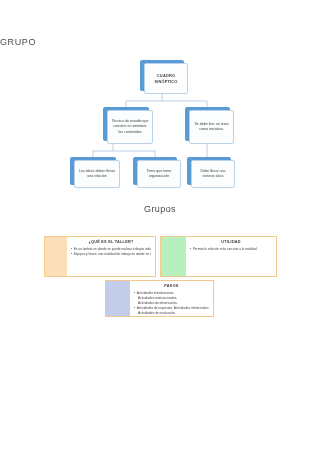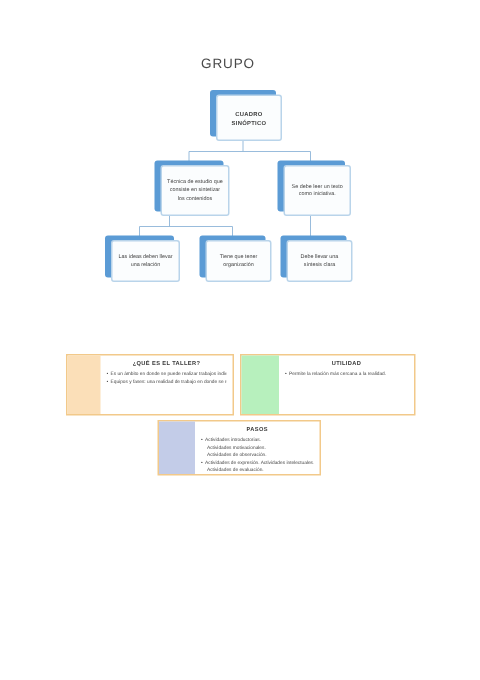--- a/index.html
+++ b/index.html
@@ -21,21 +21,20 @@
     inset: 0;
     background: #ffffff;
   }
 
   
   .heading-grupo {
     position: absolute;
     left: 0;
     top: 37px;
     width: 304px;
-    text-align: center;
     font-size: 9px;
     letter-spacing: 0.6px;
     color: #4a4a4a;
   }
   .heading-grupos {
     position: absolute;
     left: 0;
     top: 204px;
     width: 320px;
     text-align: center;
@@ -208,20 +207,21 @@
 
     <div class="node" style="left:187px; top:105px; width:44px; height:28px;">
       <div class="shadow"></div>
       <div class="face">
         <span class="label">Debe llevar una síntesis clara</span>
       </div>
     </div>
 
   </div>
 
+  <div class="heading-grupos">Grupos</div>
 
   <div class="textbox" style="left:44px; top:236px; width:112px; height:41px;">
     <div class="swatch" style="width:22px; background:#fbdfb8;"></div>
     <div class="content">
       <div class="tb-title">¿QUÉ ES EL TALLER?</div>
       <ul class="tb-list">
         <li class="bulleted">Es un ámbito en donde se puede realizar trabajos individuales y grupales.</li>
         <li class="bulleted">Equipos y fases: una realidad de trabajo en donde se realiza intercambio de ideas.</li>
       </ul>
     </div>

